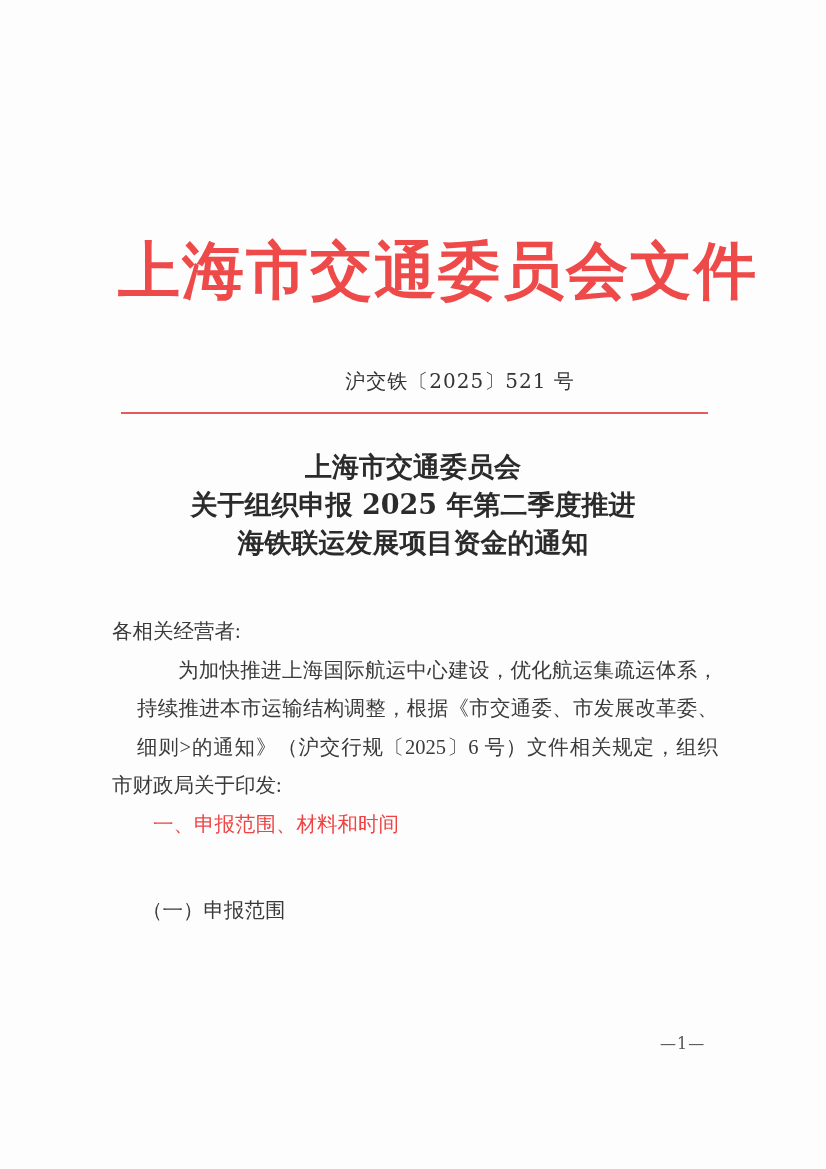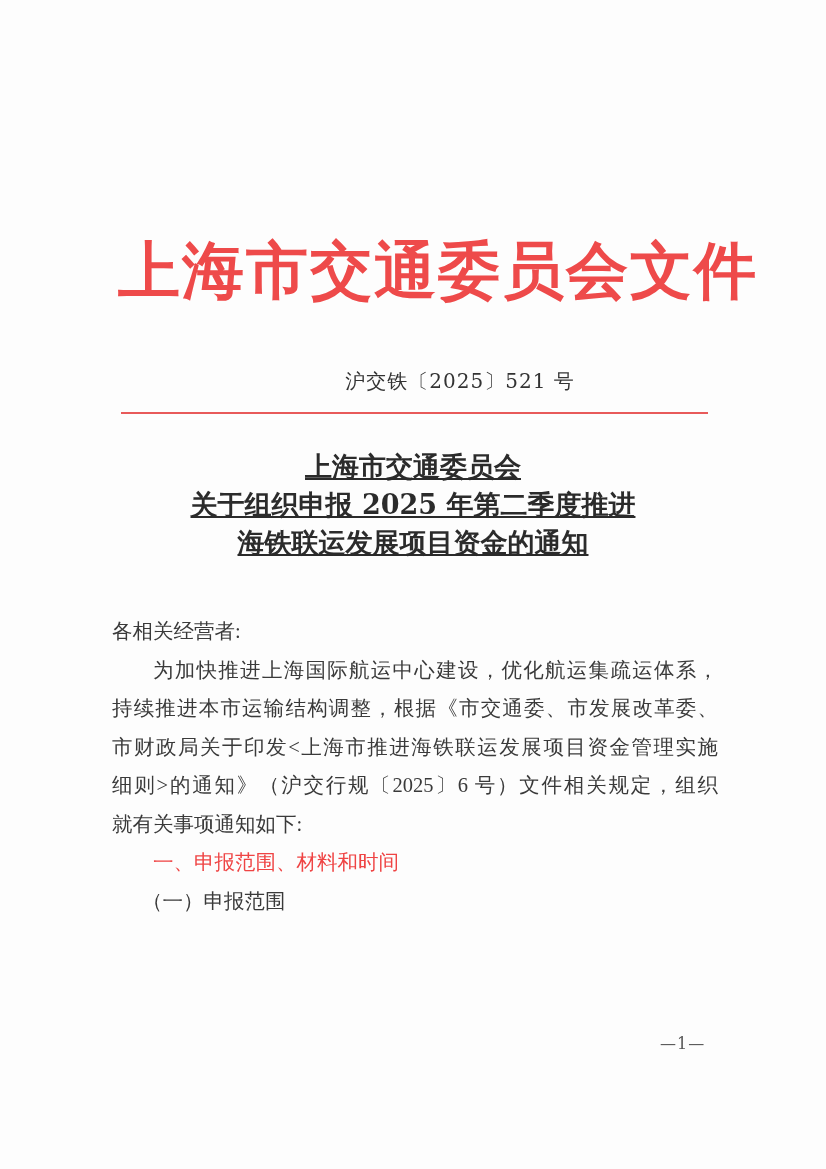--- a/index.html
+++ b/index.html
@@ -62,41 +62,42 @@
       left: 0;
       width: 826px;
       top: 448px;
       text-align: center;
       font-family: "DejaVu Serif", "Liberation Serif", serif;
       font-weight: bold;
       font-size: 27px;
       line-height: 38px;
       color: #2b2b2b;
     }
-    .title-line { display: block; white-space: nowrap; text-decoration: underline; }
+    .title-line { display: block; white-space: nowrap; }
     .body-text {
       position: absolute;
       left: 112px;
       width: 606px;
       font-size: 20.5px;
       line-height: 38.5px;
       color: #3a3a3a;
       font-family: "DejaVu Sans", "Liberation Sans", sans-serif;
     }
     .line { display: block; white-space: nowrap; font-family: Liberation Serif, serif; }
     .indent { padding-left: 41px; }
     .heading-bold {
       font-family: "DejaVu Sans", "Liberation Sans", sans-serif;
       font-weight: normal;
       color: #ef4444;
     }
     .justify-line {
       text-align: justify;
       text-align-last: justify;
       white-space: normal;
+      margin-left: 25px;
     }
     .page-number {
       position: absolute;
       left: 660px;
       top: 1034px;
       font-size: 16px;
       color: #555;
       letter-spacing: 1px;
       white-space: nowrap;
     }
@@ -115,22 +116,21 @@
   <div class="title-block">
     <span class="title-line">上海市交通委员会</span>
     <span class="title-line">关于组织申报 2025 年第二季度推进</span>
     <span class="title-line">海铁联运发展项目资金的通知</span>
   </div>
 
   <div class="body-text" style="top: 612px;">
     <span class="line">各相关经营者:</span>
     <span class="line indent justify-line">为加快推进上海国际航运中心建设，优化航运集疏运体系，</span>
     <span class="line justify-line">持续推进本市运输结构调整，根据《市交通委、市发展改革委、</span>
-    <span class="line justify-line">市财政局关于印发&lt;上海市推进海铁联运发展项目资金管理实施</span>
     <span class="line justify-line">细则&gt;的通知》（沪交行规〔2025〕6 号）文件相关规定，组织</span>
-    <span class="line">就有关事项通知如下:</span>
+    <span class="line">市财政局关于印发:</span>
     <span class="line indent heading-bold">一、申报范围、材料和时间</span>
-    <span class="line indent" style="padding-left: 30px;">（一）申报范围</span>
+    <span class="line indent" style="padding-left: 30px; margin-top: 48px;">（一）申报范围</span>
   </div>
 
   <div class="page-number">—1—</div>
 
 </div>
 
 </body></html>

